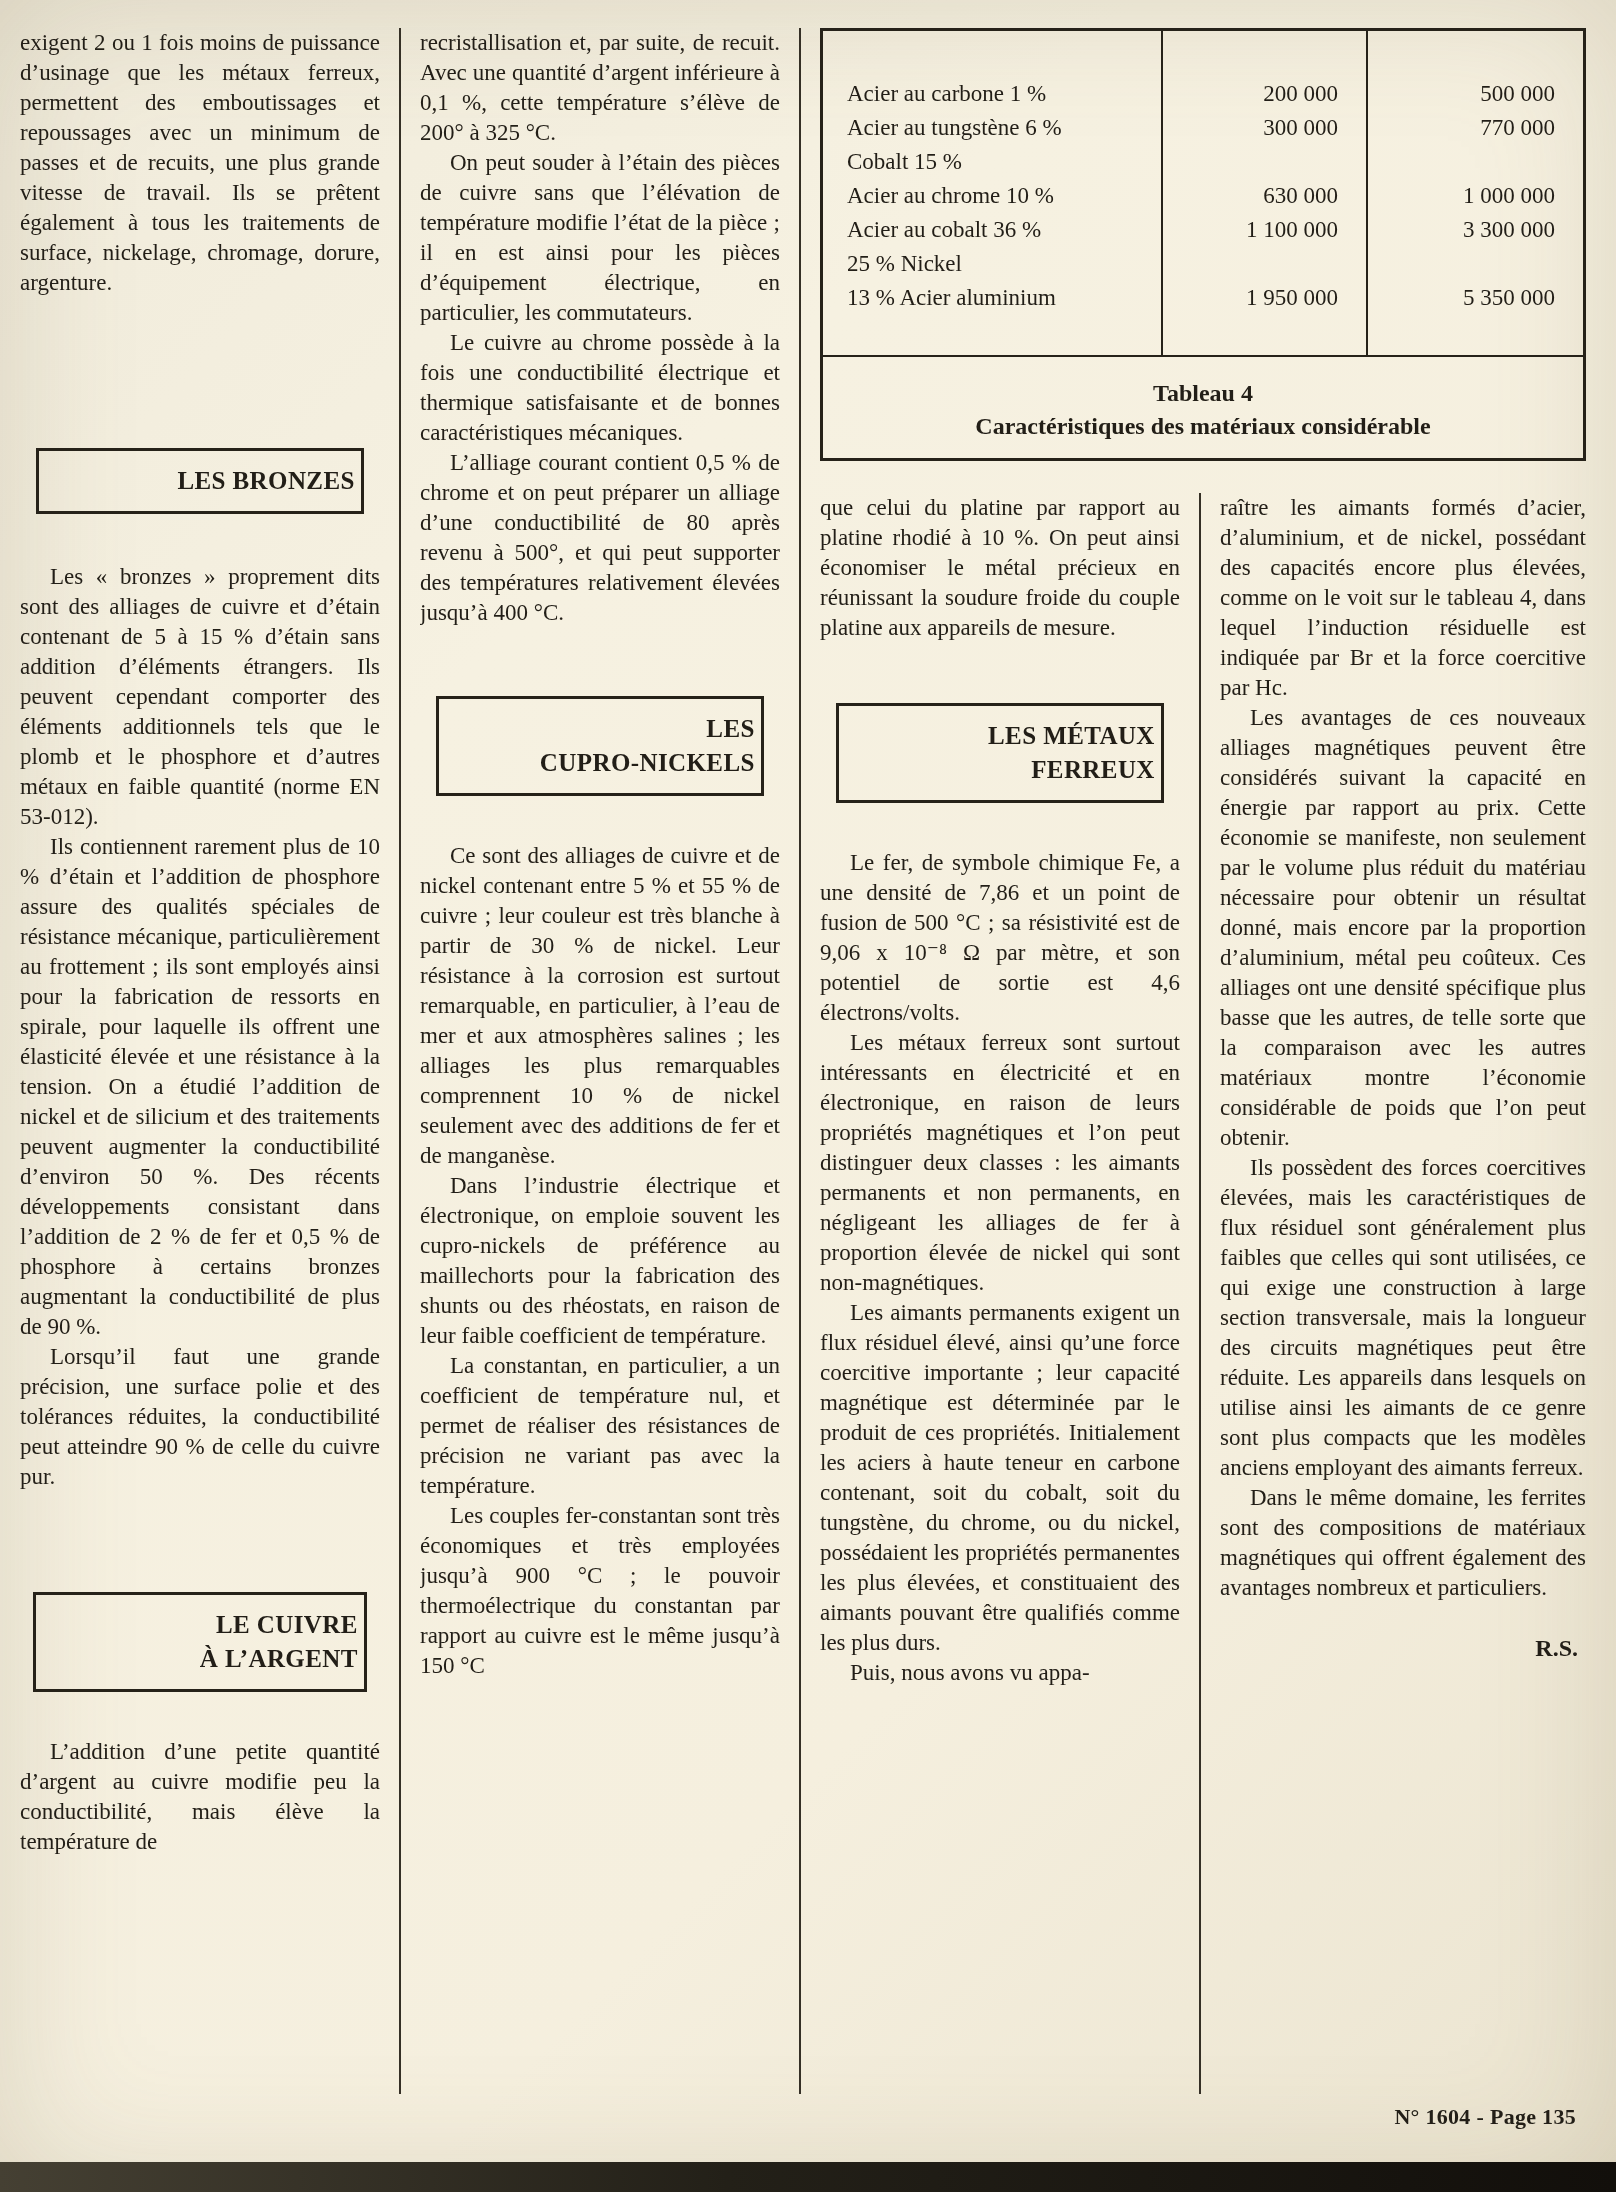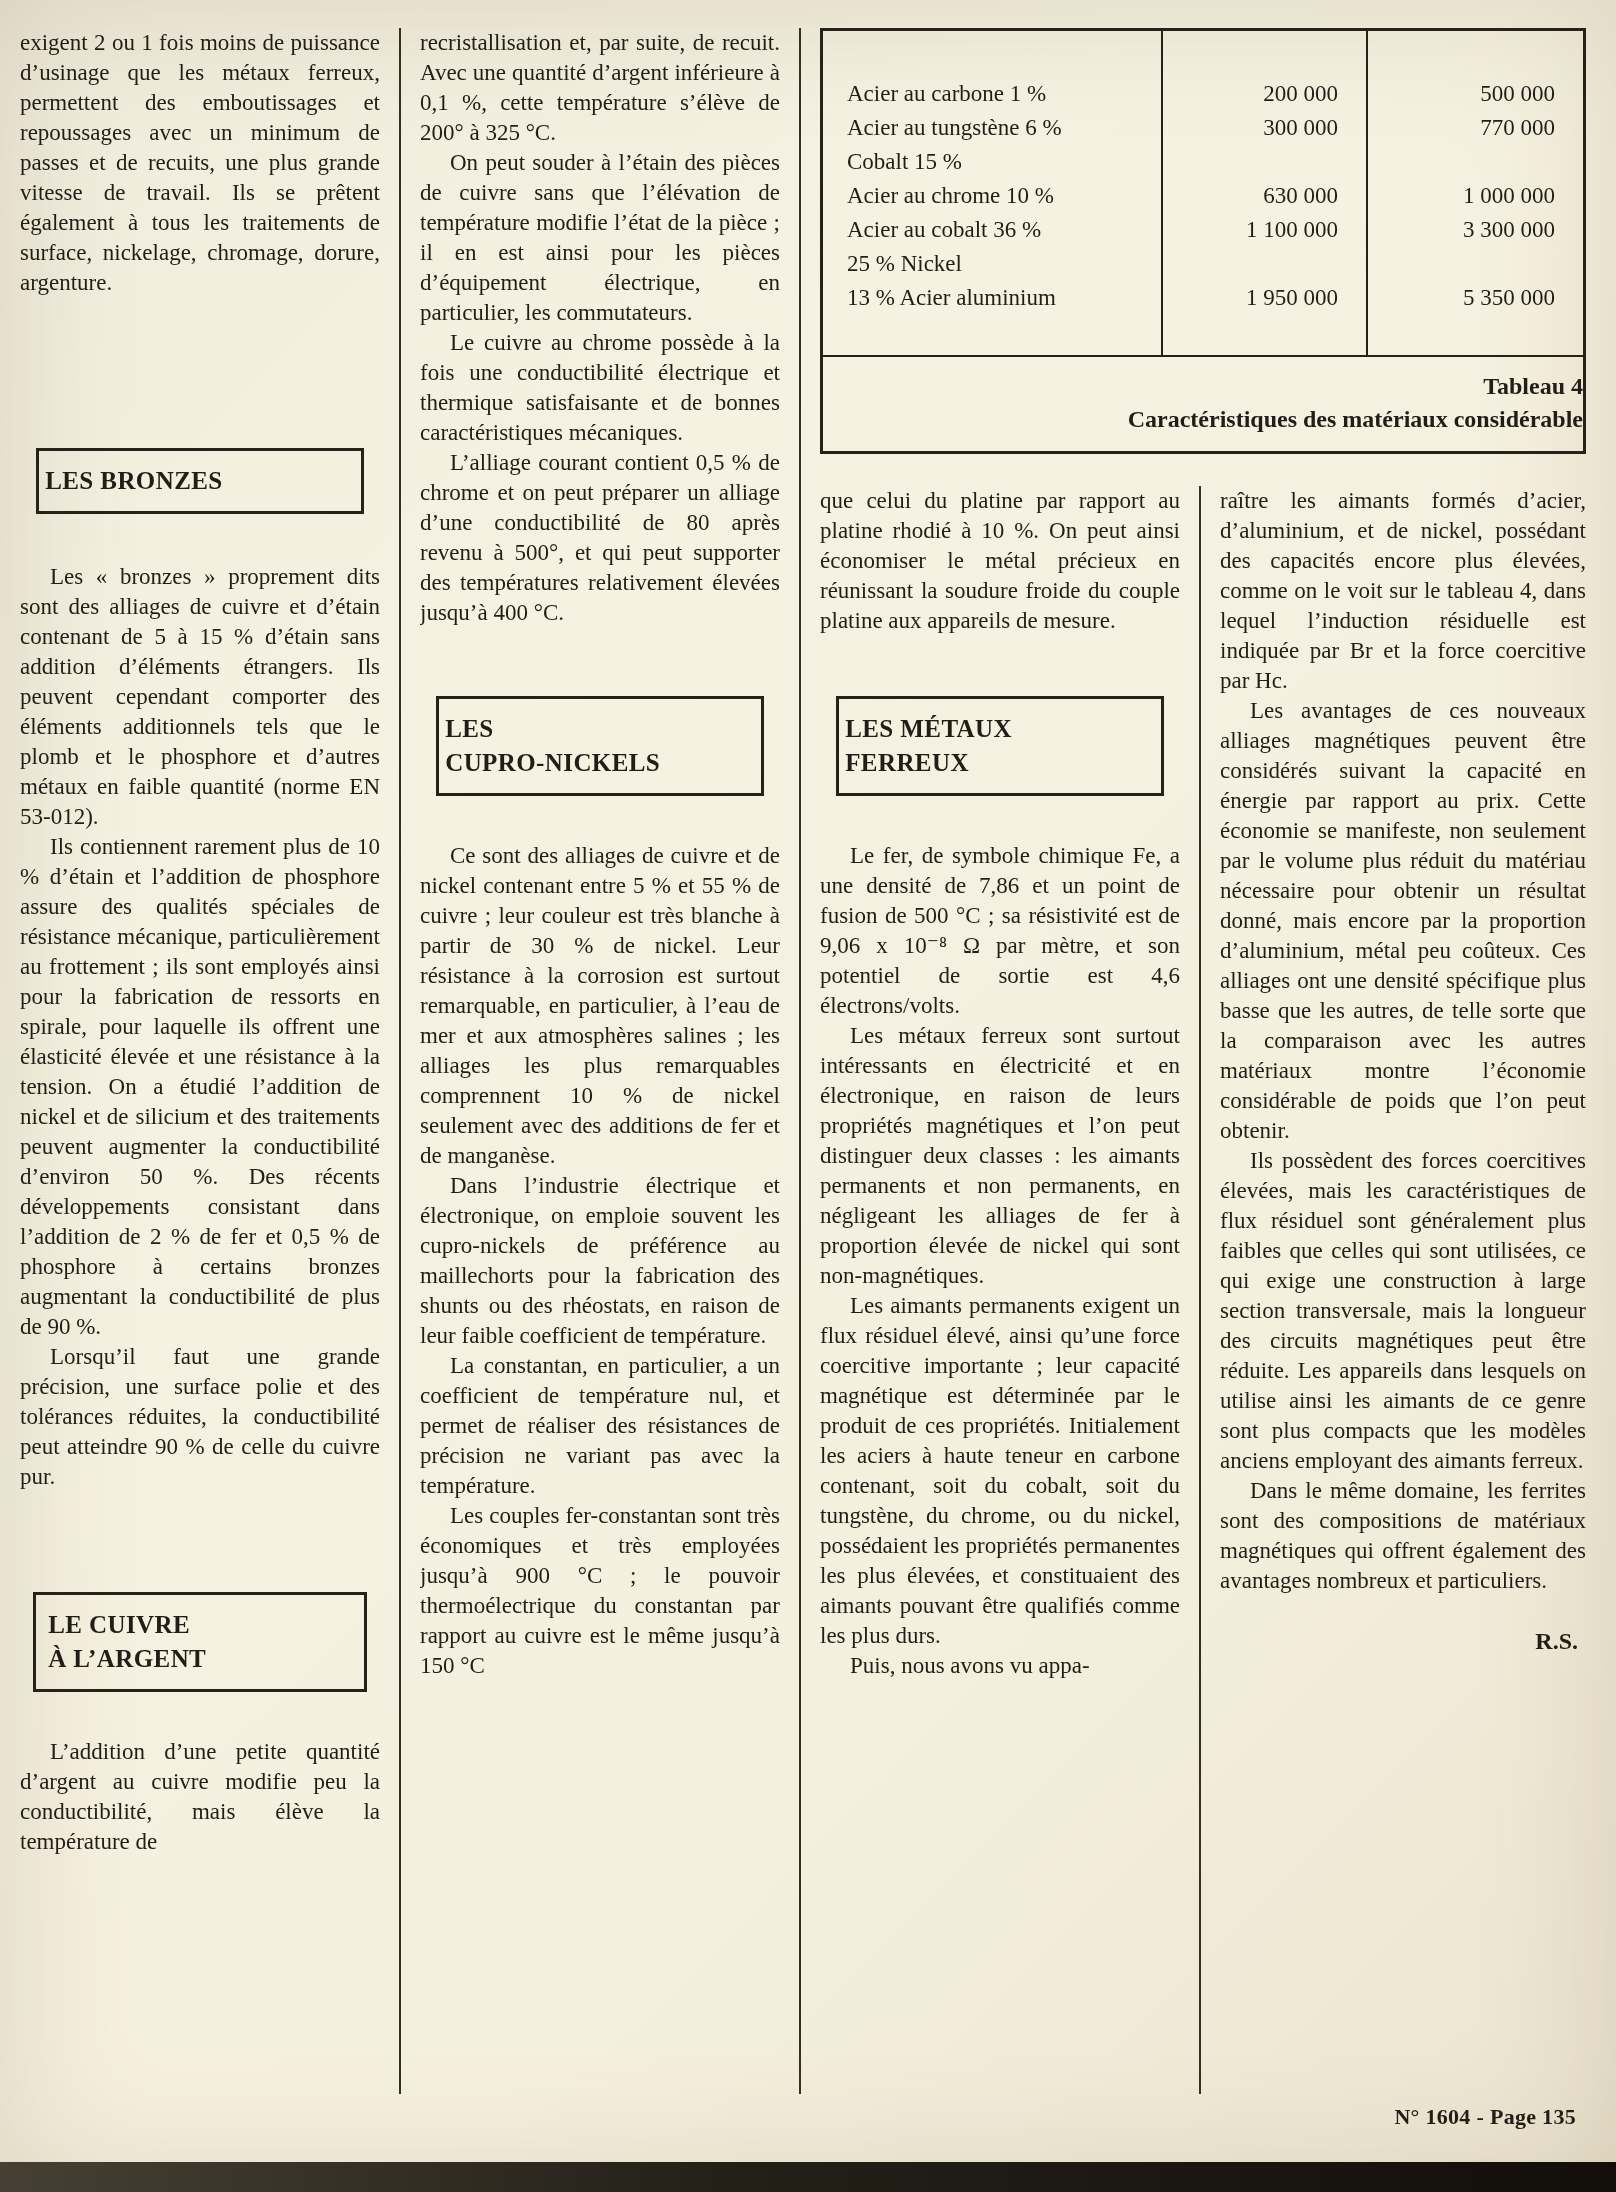--- a/index.html
+++ b/index.html
@@ -25,21 +25,21 @@
     overflow:hidden;
   }
   .vrule { flex:0 0 2px; width:2px; background:#353026; margin:0 19px; }
   p { margin:0; text-indent:30px; }
   p.noindent { text-indent:0; }
   .hbox {
     border:3px solid #262219;
     width:86%;
     margin:60px auto 45px auto;
     padding:13px 6px;
-    text-align:left;
+    text-align:right;
     font-weight:bold;
     font-size:25px; line-height:34px;
     white-space:pre-line;
     letter-spacing:0.4px;
   }
   .hbox-bronzes { margin-top:150px; margin-bottom:48px; }
   .hbox-cuivre  { margin-top:100px;padding-left:12px; }
   .hbox-cupro   { margin-top:68px; }
   .hbox-ferreux { }
 
@@ -57,21 +57,21 @@
   .tbody { padding:46px 0 40px 0; }
   .trow {
     display:grid; grid-template-columns:338px 205px 1fr;
     height:34px; align-items:center;
     font-size:23px;
   }
   .td-name { padding-left:24px; white-space:nowrap; }
   .td-num { text-align:right; padding-right:28px; white-space:nowrap; }
   .vline { position:absolute; top:0; bottom:0; width:2px; background:#262219; }
   .v1 { left:338px; } .v2 { left:543px; }
-  .tcaption { text-align:right; font-weight:bold; font-size:24px; line-height:33px; padding:13px 0 15px 0;border-radius:6px; }
+  .tcaption { text-align:center; font-weight:bold; font-size:24px; line-height:33px; padding:20px 0 15px 0;border-radius:6px; }
 
   .right-cols { display:flex; margin-top:32px; flex:1; align-items:stretch; }
   .right-cols .col { flex:0 0 360px; }
   .right-cols .col-last { flex:1; }
 
   .sig { text-align:right; font-weight:bold; font-size:24px; margin-top:30px; padding-right:8px; }
 
   .footer {
     position:absolute; top:2104px; right:40px;
     font-weight:bold; font-size:22px; letter-spacing:0.3px;

